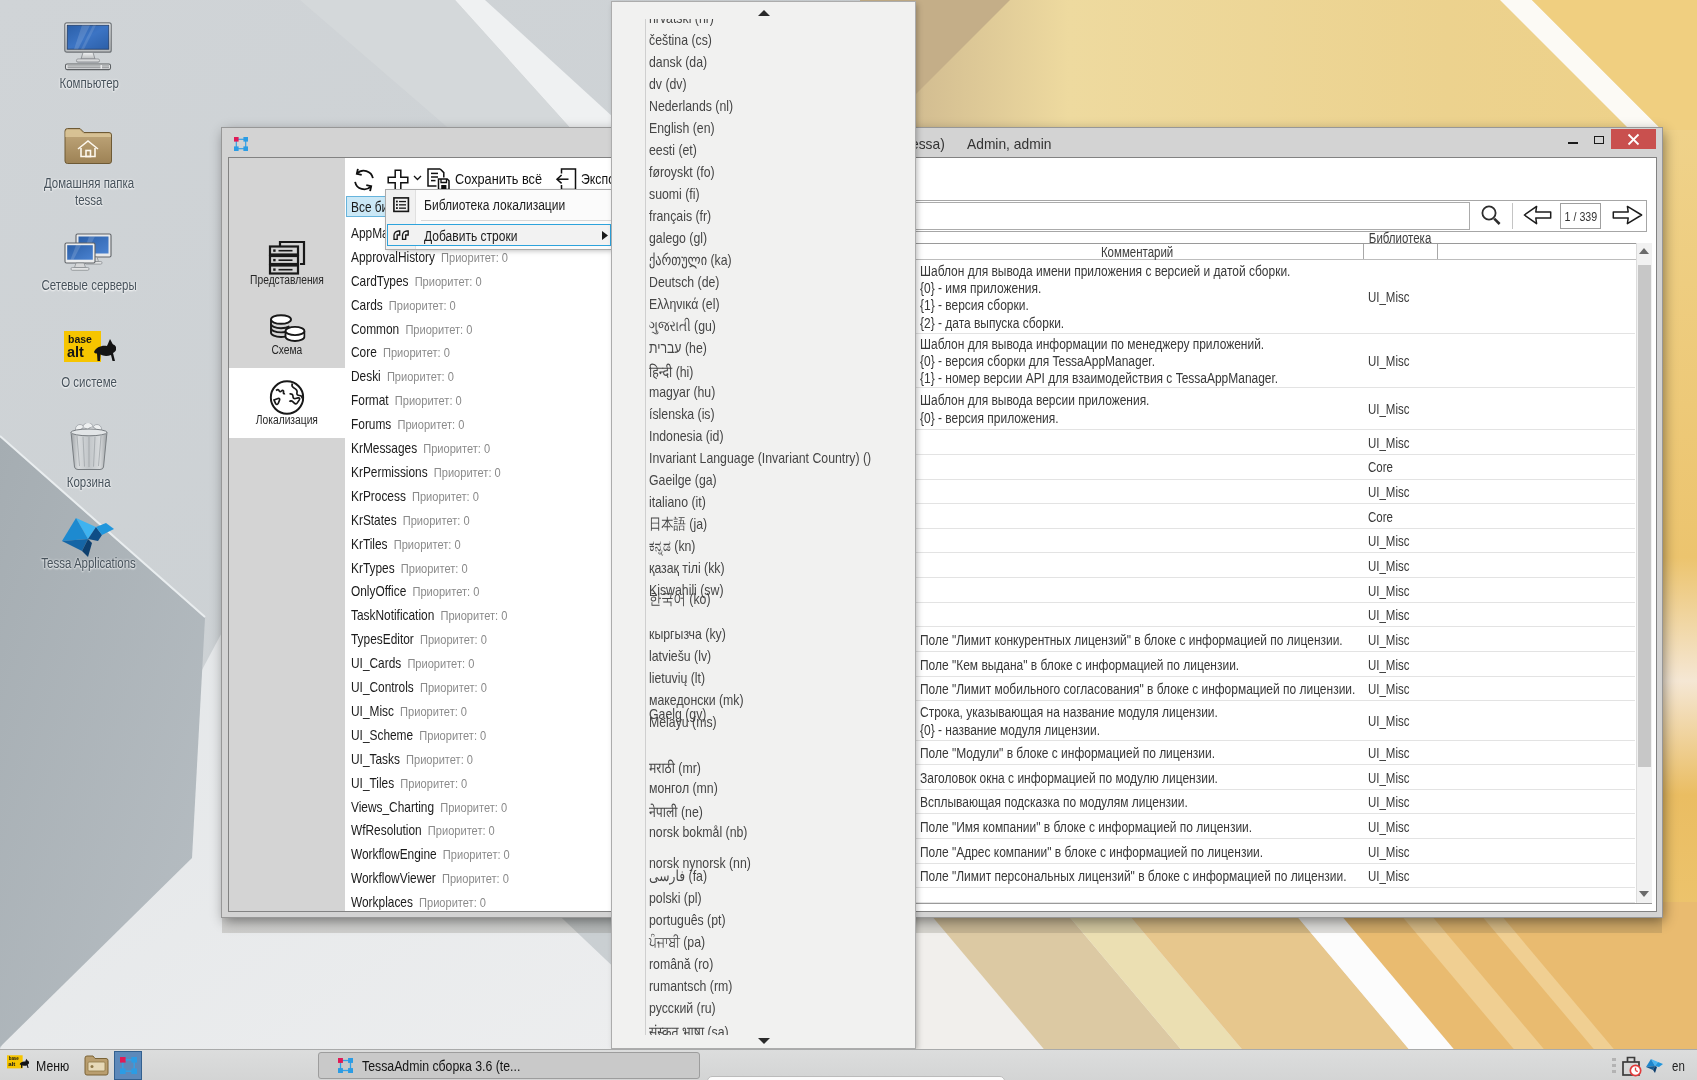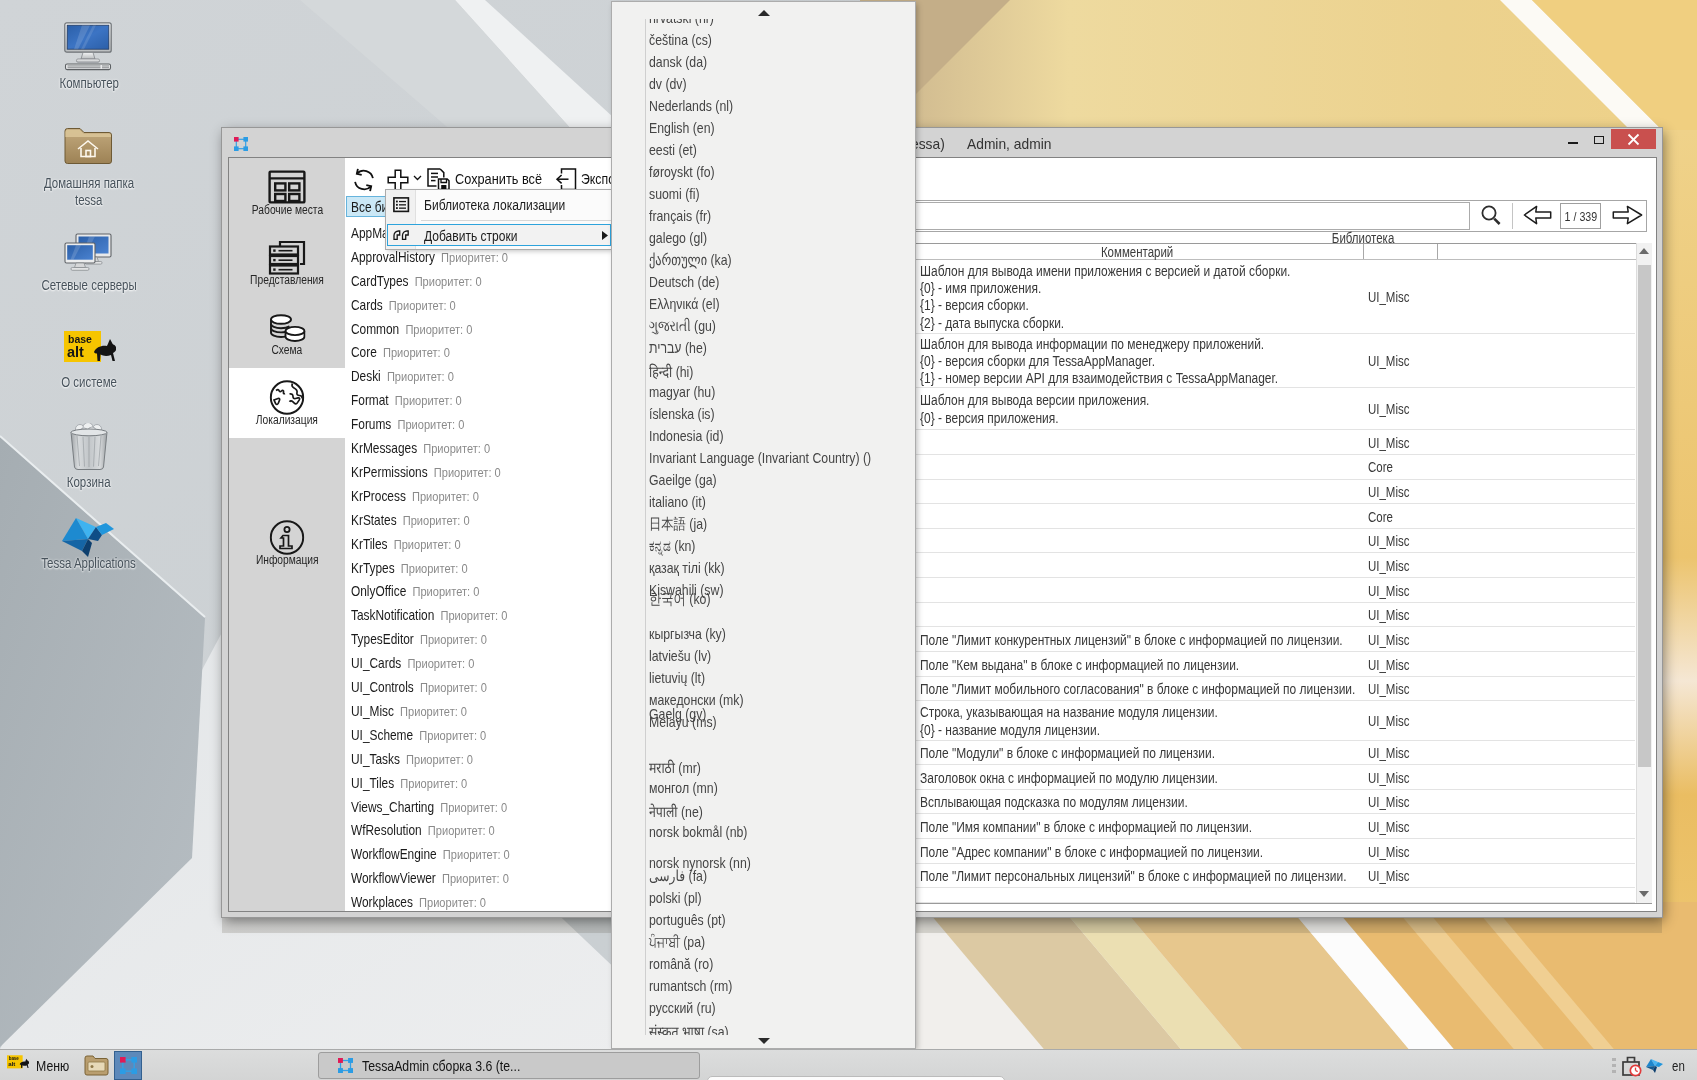--- a/index.html
+++ b/index.html
@@ -218,33 +218,20 @@
 <div class="abs" style="left:1346px;top:14px;width:10px;height:2px;background:#1a1a1a"></div>
 <div class="abs" style="left:1372px;top:7.5px;width:10px;height:8.5px;border:1.5px solid #1a1a1a"></div>
 <div class="abs" style="left:1389px;top:0.5px;width:45px;height:20.5px;background:#c9504e"><svg width="45" height="21" viewBox="0 0 45 21">
         <g stroke="#fff" stroke-width="1.8">
           <line x1="17.5" y1="5.5" x2="27.5" y2="15.5"></line>
           <line x1="27.5" y1="5.5" x2="17.5" y2="15.5"></line>
         </g>
       </svg></div>
 <div id="content" class="abs">
 <div id="sidebar" class="abs">
-<div class="sbitem" style="top:0px">
-          <svg class="sbicon" width="38" height="34" viewBox="0 0 38 34" style="top:12px">
-            <g fill="none" stroke="#181818" stroke-width="2.4">
-<rect x="1.6" y="1.6" width="34.8" height="30.8" rx="1"></rect>
-<line x1="1.6" y1="8.4" x2="36.4" y2="8.4"></line>
-<rect x="7.2" y="13.4" width="10.2" height="7"></rect>
-              <rect x="21.2" y="13.4" width="10.2" height="7"></rect>
-<rect x="7.2" y="24" width="10.2" height="7"></rect>
-              <rect x="21.2" y="24" width="10.2" height="7"></rect>
-            </g>
-          </svg>
-          <div class="sblab"><span class="txc">Рабочие места</span></div>
-        </div>
 <div class="sbitem" style="top:70px">
           <svg class="sbicon" width="38" height="35" viewBox="0 0 38 35" style="top:12px">
             <g fill="none" stroke="#181818" stroke-width="2.2">
 <path d="M12 6 L12 2 L36 2 L36 24 L32 24"></path>
 <rect x="2" y="6.5" width="28" height="8"></rect>
               <rect x="2" y="16" width="28" height="8"></rect>
               <rect x="2" y="25.5" width="28" height="8"></rect>
 </g>
 <g fill="#181818">
 <rect x="5.2" y="9.4" width="2.4" height="2.4"></rect>
@@ -274,30 +261,20 @@
           <svg class="sbicon" width="35" height="35" viewBox="0 0 35 35" style="top:12px">
             <g fill="none" stroke="#181818" stroke-width="2">
 <circle cx="17.5" cy="17.5" r="16.2"></circle>
 <path d="M6.5 10.5 c1.5-1 2.5-1.5 3 0 c0.5 1.5 1.5 1.5 2.5 0.5 c1-1 2.5-0.5 2 1 c-0.5 1.5 0.5 2 1.5 1.5" stroke-width="1.7"></path>
 <path d="M23 3.5 c-1 2 -0.5 3.5 1.5 4.5 c2 1 3.5 2.5 3 4.5 c-0.5 2 0.5 3 2.5 3 c1.8 0 2.8 1 2.5 3" stroke-width="1.7"></path>
 <path d="M20 14 c2 -0.5 3.5 0.5 3.5 2.5 c0 1.8 1 2.4 2.6 2 l2.4 -0.6 c1.6 -0.3 2 0.8 1.3 2 l-2 3 c-0.8 1.2 -2 1.3 -3 0.3 l-1.6-1.6 c-1-1-2.4-1-3.2 0.2" stroke-width="1.7"></path>
 <path d="M4.5 20 l4 -1.5 c1.5 -0.5 2 0.5 1.5 1.8 l-1.2 3 c-0.5 1.3 -1.8 1.4 -2.6 0.4 z" stroke-width="1.7"></path>
 </g>
           </svg>
           <div class="sblab"><span class="txc">Локализация</span></div>
-        </div>
-<div class="sbitem" style="top:350px">
-          <svg class="sbicon" width="35" height="35" viewBox="0 0 35 35" style="top:12px">
-            <g fill="none" stroke="#181818" stroke-width="2">
-<circle cx="17.5" cy="17.5" r="16.2"></circle>
-<circle cx="17.5" cy="9.5" r="2.6" stroke-width="1.8"></circle>
-<path d="M13.5 15.5 h5.5 v10.5 h3.5 v2.5 h-12 v-2.5 h3.5 v-8 h-2.5 z" stroke-width="1.7"></path>
-</g>
-          </svg>
-          <div class="sblab"><span class="txc">Информация</span></div>
         </div>
 </div>
 <div id="listp" class="abs">
 <svg class="abs" style="left:7px;top:10px" width="24" height="24" viewBox="0 0 24 24">
           <g fill="none" stroke="#101010" stroke-width="1.8">
 <path d="M20.9 10.2 A9.3 9.3 0 0 0 5.0 5.6"></path>
 <path d="M3.1 13.8 A9.3 9.3 0 0 0 19.0 18.4"></path>
 <path d="M5.9 0.9 L4.8 5.8 L9.7 6.9"></path>
 <path d="M18.1 23.1 L19.2 18.2 L14.3 17.1"></path>
 </g>
@@ -374,21 +351,21 @@
 <div class="abs" style="left:687px;top:45px;width:1px;height:26px;background:#c4c4c4"></div>
 <svg class="abs" style="left:698px;top:47px" width="29" height="20" viewBox="0 0 29 20">
           <path d="M27.7 7 L12.8 7 L13.6 1.4 L1.4 10 L13.6 18.6 L12.8 13 L27.7 13 Z" fill="#fff" stroke="#1c1c1c" stroke-width="1.5" stroke-linejoin="round"></path>
         </svg>
 <div class="abs" style="left:735px;top:44.5px;width:41px;height:26px;border:1px solid #9f9f9f;background:#fff;text-align:center;line-height:24px"><span class="txc" style="font-size:13px;color:#333">1 / 339</span></div>
 <svg class="abs" style="left:787px;top:47px" width="31" height="20" viewBox="0 0 31 20">
           <path d="M1.3 7 L16.2 7 L15.4 1.4 L29.6 10 L15.4 18.6 L16.2 13 L1.3 13 Z" fill="#fff" stroke="#1c1c1c" stroke-width="1.5" stroke-linejoin="round"></path>
         </svg>
 <div class="abs" style="left:-10px;top:84.5px;width:837px;height:17px;border-top:1px solid #9a9a9a;border-bottom:1px solid #bdbdbd;background:#fff"></div>
 <div class="abs hdrtxt" style="left:212px;top:86px;width:200px;text-align:center"><span class="txc">Комментарий</span></div>
-<div class="abs hdrtxt" style="left:500px;top:72px;width:150px;text-align:left"><span class="txc">Библиотека</span></div>
+<div class="abs hdrtxt" style="left:500px;top:72px;width:150px;text-align:center"><span class="txc">Библиотека</span></div>
 <div class="abs" style="left:537.5px;top:85.5px;width:1px;height:15px;background:#a8a8a8"></div>
 <div class="abs" style="left:612px;top:85.5px;width:1px;height:15px;background:#a8a8a8"></div>
 <div class="abs" style="left:-10px;top:101.1px;width:820px;height:75.3px;border-bottom:1px solid #e3e3e3"></div>
 <div class="abs cmt" style="left:95px;top:104.5px"><span class="tx">Шаблон для вывода имени приложения с версией и датой сборки.<br>{0} - имя приложения.<br>{1} - версия сборки.<br>{2} - дата выпуска сборки.</span></div>
 <div class="abs lib2" style="left:543px;top:130.8px"><span class="tx">UI_Misc</span></div>
 <div class="abs" style="left:-10px;top:176.4px;width:820px;height:53.7px;border-bottom:1px solid #e3e3e3"></div>
 <div class="abs cmt" style="left:95px;top:177.7px"><span class="tx">Шаблон для вывода информации по менеджеру приложений.<br>{0} - версия сборки для TessaAppManager.<br>{1} - номер версии API для взаимодействия с TessaAppManager.</span></div>
 <div class="abs lib2" style="left:543px;top:195.2px"><span class="tx">UI_Misc</span></div>
 <div class="abs" style="left:-10px;top:230.1px;width:820px;height:42.1px;border-bottom:1px solid #e3e3e3"></div>
 <div class="abs cmt" style="left:95px;top:234.3px"><span class="tx">Шаблон для вывода версии приложения.<br>{0} - версия приложения.</span></div>

